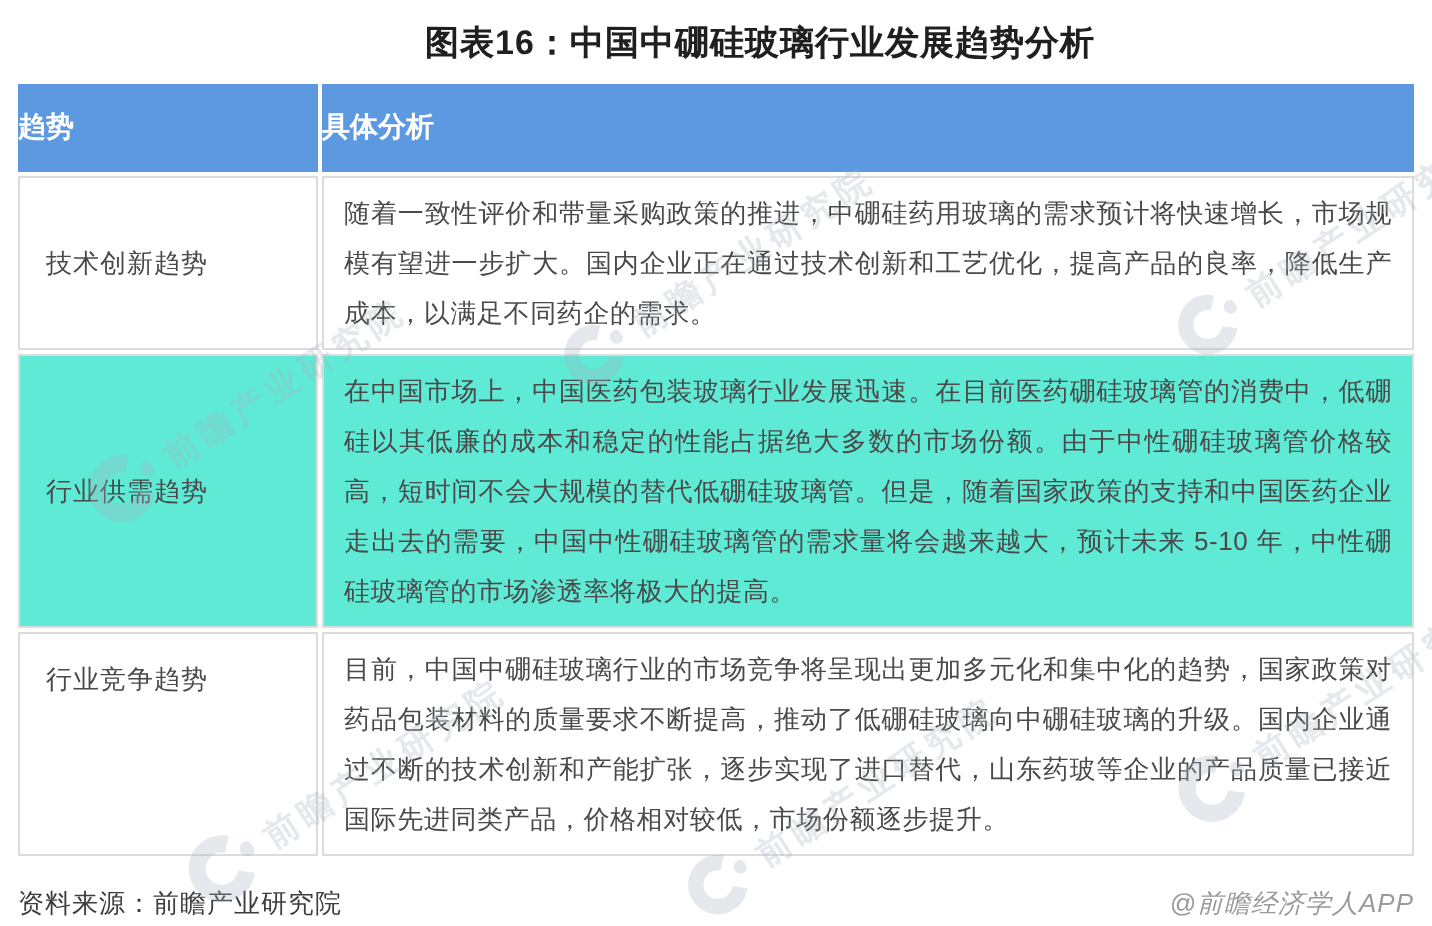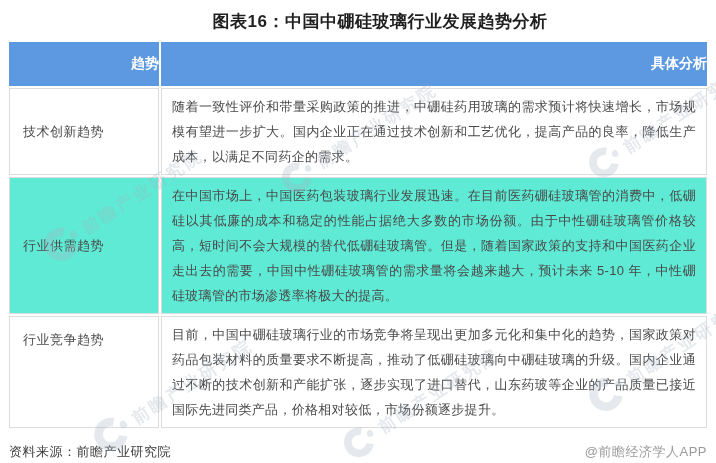--- a/index.html
+++ b/index.html
@@ -34,21 +34,21 @@
     table-layout: fixed;
     position: relative;
     z-index: 3;
   }
   th {
     background: #5c99e0;
     color: #ffffff;
     font-size: 14px;
     font-weight: bold;
     height: 44px;
-    text-align: right;
+    text-align: left;
     border: none;
   }
   th.col-trend { width: 150px; }
   td {
     border: 1px solid #dcdcdc;
     background: #ffffff;
     font-size: 13px;
     color: #4a4a4a;
   }
   tr.row-alt td { background: #5eead4; }
@@ -72,21 +72,21 @@
   .footer {
     display: flex;
     justify-content: space-between;
     align-items: flex-end;
     padding: 0 9px;
     margin-top: 13px;
     position: relative;
     z-index: 3;
   }
   .footer .source { font-size: 13px; color: #3d3d3d; letter-spacing: 0.5px; }
-  .footer .brand { font-size: 13px; color: #9a9a9a; letter-spacing: 0.5px; }
+  .footer .brand { font-size: 13px; color: #9a9a9a; letter-spacing: 0.5px; font-style: italic; }
 
   
   .wm-layer {
     position: absolute;
     left: 0; top: 0; width: 716px; height: 463px;
     pointer-events: none;
     z-index: 4;
     overflow: hidden;
   }
   .wm {

